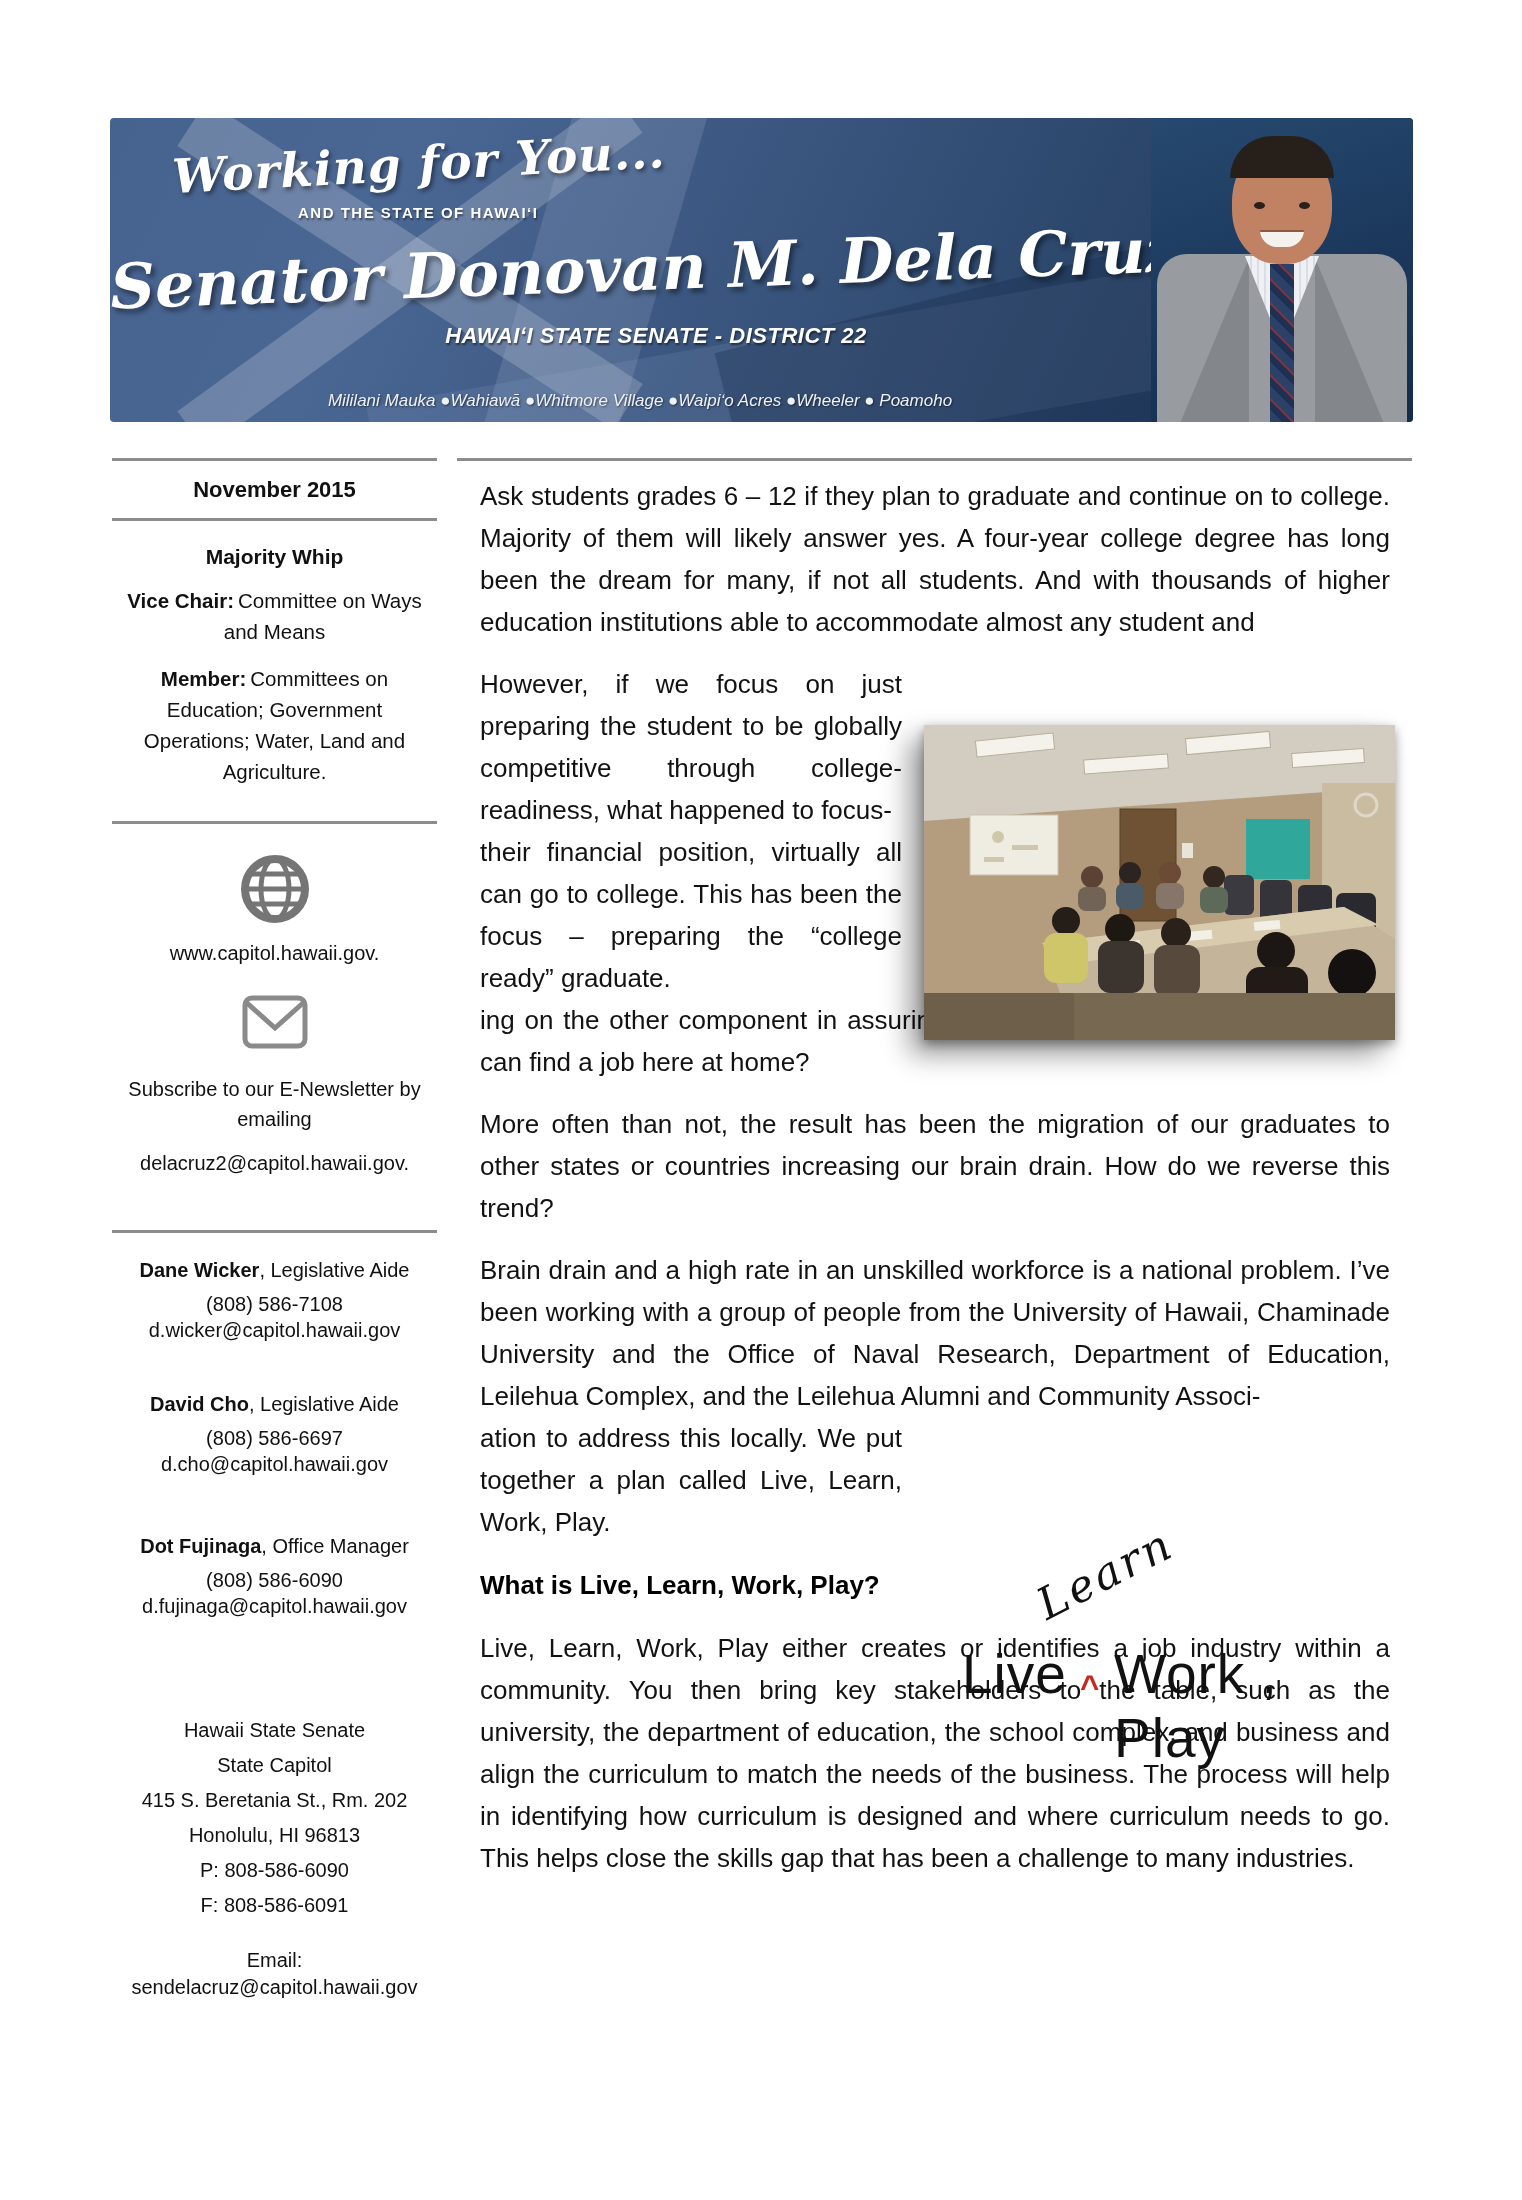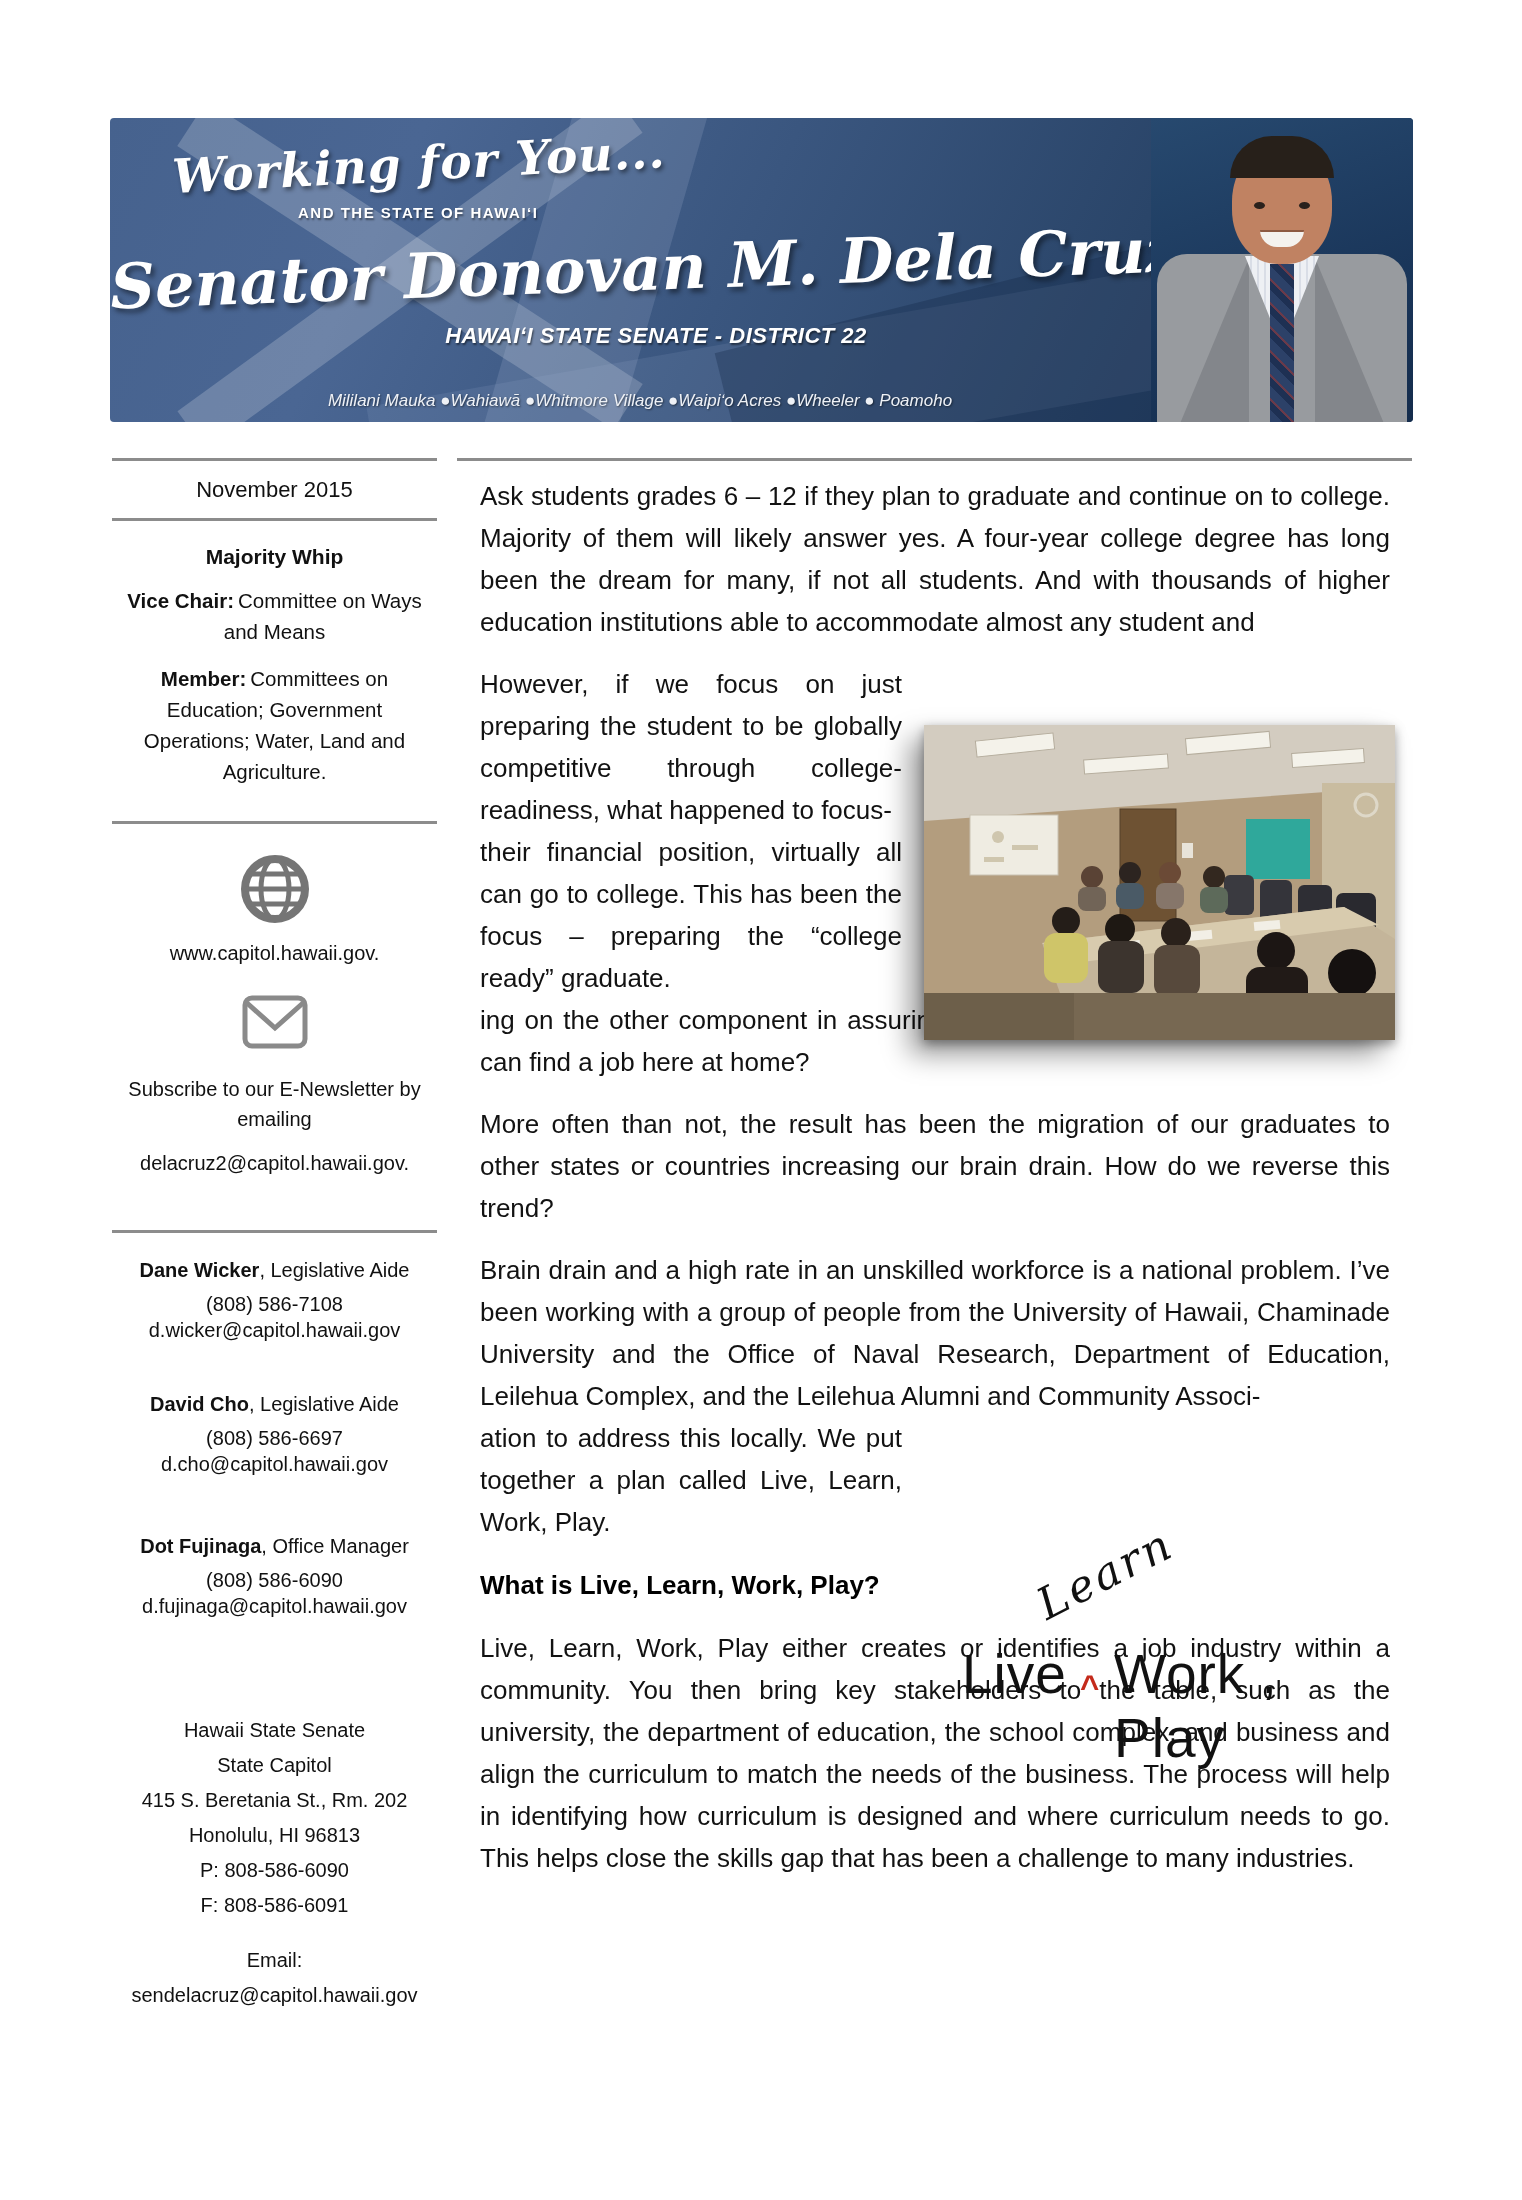--- a/index.html
+++ b/index.html
@@ -53,39 +53,39 @@
   .p-tie { position:absolute; left:50%; top:146px; transform:translateX(-50%); width:24px; height:158px;
            background:repeating-linear-gradient(45deg,#2c4168 0 9px,#1e3053 9px 15px,#6a3a4a 15px 17px); }
 
   
   .rule { height:3px; background:#8c8c8c; border:none; }
   .sidebar-rule { width:325px; }
   .main-rule { position:absolute; left:457px; top:458px; width:955px; }
 
   
   .sidebar { position:absolute; left:112px; top:458px; width:325px; text-align:center; color:#111; }
-  .issue-date { margin-top:16px; font-size:22px; font-weight:normal;text-align:center; }
+  .issue-date { margin-top:16px; font-size:22px; font-weight:bold;text-align:center; }
   .sidebar .rule2 { margin-top:15px; }
   .position-title { margin-top:24px; font-size:21px; font-weight:bold; }
   .committee { margin-top:16px; font-size:20.5px; line-height:31px; }
   .committee b { margin-right:4px; }
   .rule3 { margin-top:34px; }
   .icon-wrap { margin-top:28px; }
   .side-note { margin-top:20px; font-size:20px; line-height:30px; }
   .side-note2 { margin-top:8px; font-size:20px; line-height:30px; }
   .icon-wrap2 { margin-top:26px; }
   .rule4 { margin-top:52px; }
   .staff-name { font-size:20px; line-height:26px; }
   .sn1 { margin-top:24px; } .sn2 { margin-top:48px; } .sn3 { margin-top:56px; }
   .staff-phone { margin-top:8px; font-size:20px; line-height:26px; }
   .staff-email { font-size:20px; line-height:26px; }
   .addr { margin-top:94px; font-size:20px; }
   .addr div { line-height:35px; }
   .email-label { margin-top:24px; font-size:20px; line-height:27px; }
-  .office-email { font-size:20px; line-height:27px;margin-top:8px; }
+  .office-email { font-size:20px; line-height:27px; }
 
   
   .main { position:absolute; left:457px; top:475px; width:955px; color:#121212; }
   .article-title { margin:14px 0 20px 0; text-align:center; font-size:31px; font-weight:bold; color:#000; }
   .main p { font-size:26px; line-height:42px; text-align:justify; margin-left:23px; }
   .full { width:910px; }
   .narrow { width:422px; }
   .para-gap { margin-top:20px !important; margin-left:23px; }
   .subheading { margin:20px 0 0 23px; width:422px; font-size:26px; line-height:44px; font-weight:bold;
                 text-align:justify; color:#000; }

